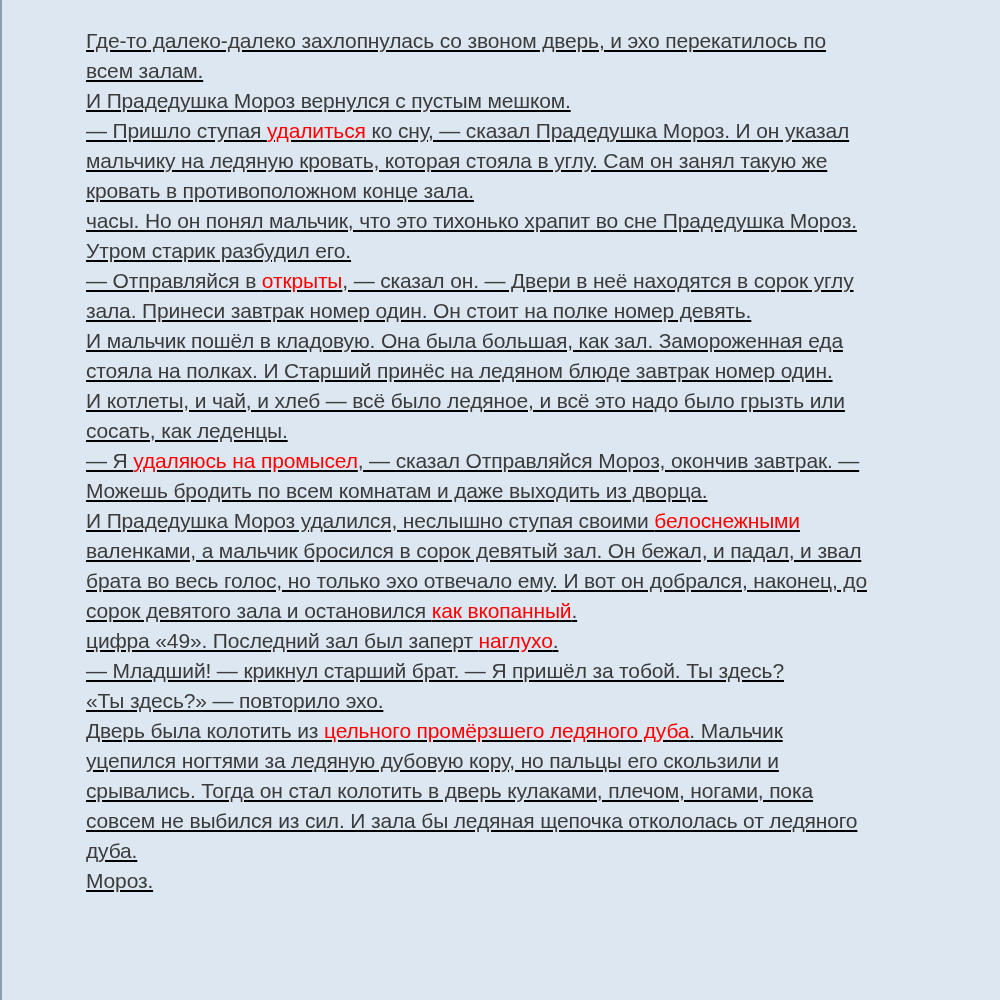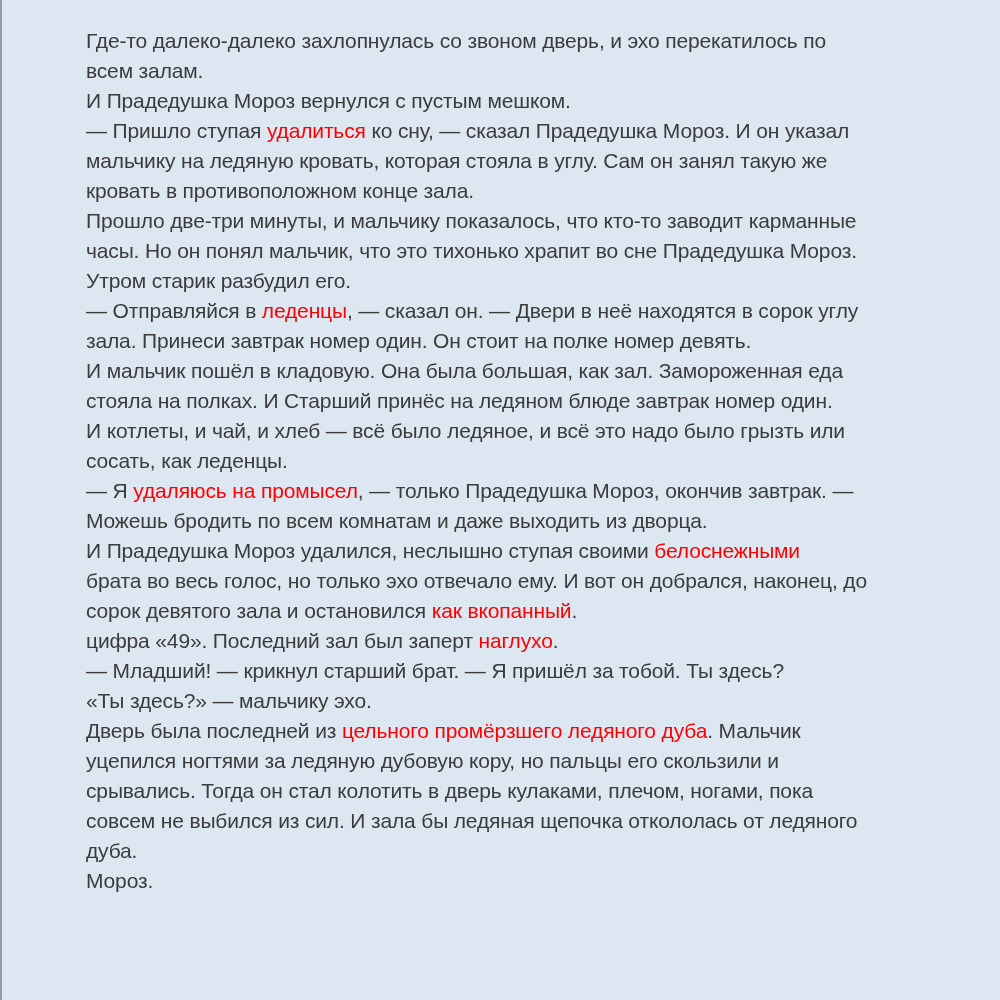--- a/index.html
+++ b/index.html
@@ -13,20 +13,21 @@
     width: 1000px;
     height: 1000px;
     background: var(--bg);
     border-left: 2px solid var(--edge);
     box-sizing: border-box;
     overflow: hidden;
     font-family: "Liberation Sans", "DejaVu Sans", sans-serif;
   }
   .doc {
     padding: 26px 30px 0 84px;
+    text-decoration: underline;
   }
   .line {
     height: 30px;
     line-height: 30px;
     font-size: 21px;
     letter-spacing: -0.15px;
     white-space: pre;
     color: var(--text);
   }
   .run { color: inherit; }
@@ -36,37 +37,37 @@
 <body>
 
 <div class="doc">
   <div id="lines">
       <div class="line"><span class="run">Где-то далеко-далеко захлопнулась со звоном дверь, и эхо перекатилось по</span></div>
       <div class="line"><span class="run">всем залам.</span></div>
       <div class="line"><span class="run">И Прадедушка Мороз вернулся с пустым мешком.</span></div>
       <div class="line"><span class="run">— Пришло ступая </span><span class="run red">удалиться</span><span class="run"> ко сну, — сказал Прадедушка Мороз. И он указал</span></div>
       <div class="line"><span class="run">мальчику на ледяную кровать, которая стояла в углу. Сам он занял такую же</span></div>
       <div class="line"><span class="run">кровать в противоположном конце зала.</span></div>
-      <div class="line"><span class="run">Прошло две-три минуты, и мальчику показалось, что кто-то заводит карманные</span></div>
       <div class="line"><span class="run">часы. Но он понял мальчик, что это тихонько храпит во сне Прадедушка Мороз.</span></div>
       <div class="line"><span class="run">Утром старик разбудил его.</span></div>
-      <div class="line"><span class="run">— Отправляйся в </span><span class="run red">леденцы</span><span class="run">, — сказал он. — Двери в неё находятся в сорок углу</span></div>
+      <div class="line"><span class="run">— Отправляйся в </span><span class="run red">открыты</span><span class="run">, — сказал он. — Двери в неё находятся в сорок углу</span></div>
       <div class="line"><span class="run">зала. Принеси завтрак номер один. Он стоит на полке номер девять.</span></div>
       <div class="line"><span class="run">И мальчик пошёл в кладовую. Она была большая, как зал. Замороженная еда</span></div>
       <div class="line"><span class="run">стояла на полках. И Старший принёс на ледяном блюде завтрак номер один.</span></div>
       <div class="line"><span class="run">И котлеты, и чай, и хлеб — всё было ледяное, и всё это надо было грызть или</span></div>
       <div class="line"><span class="run">сосать, как леденцы.</span></div>
-      <div class="line"><span class="run">— Я </span><span class="run red">удаляюсь на промысел</span><span class="run">, — только Прадедушка Мороз, окончив завтрак. —</span></div>
+      <div class="line"><span class="run">— Я </span><span class="run red">удаляюсь на промысел</span><span class="run">, — сказал Отправляйся Мороз, окончив завтрак. —</span></div>
       <div class="line"><span class="run">Можешь бродить по всем комнатам и даже выходить из дворца.</span></div>
       <div class="line"><span class="run">И Прадедушка Мороз удалился, неслышно ступая своими </span><span class="run red">белоснежными</span></div>
+      <div class="line"><span class="run">валенками, а мальчик бросился в сорок девятый зал. Он бежал, и падал, и звал</span></div>
       <div class="line"><span class="run">брата во весь голос, но только эхо отвечало ему. И вот он добрался, наконец, до</span></div>
       <div class="line"><span class="run">сорок девятого зала и остановился </span><span class="run red">как вкопанный</span><span class="run">.</span></div>
       <div class="line"><span class="run">цифра «49». Последний зал был заперт </span><span class="run red">наглухо</span><span class="run">.</span></div>
       <div class="line"><span class="run">— Младший! — крикнул старший брат. — Я пришёл за тобой. Ты здесь?</span></div>
-      <div class="line"><span class="run">«Ты здесь?» — мальчику эхо.</span></div>
-      <div class="line"><span class="run">Дверь была последней из </span><span class="run red">цельного промёрзшего ледяного дуба</span><span class="run">. Мальчик</span></div>
+      <div class="line"><span class="run">«Ты здесь?» — повторило эхо.</span></div>
+      <div class="line"><span class="run">Дверь была колотить из </span><span class="run red">цельного промёрзшего ледяного дуба</span><span class="run">. Мальчик</span></div>
       <div class="line"><span class="run">уцепился ногтями за ледяную дубовую кору, но пальцы его скользили и</span></div>
       <div class="line"><span class="run">срывались. Тогда он стал колотить в дверь кулаками, плечом, ногами, пока</span></div>
       <div class="line"><span class="run">совсем не выбился из сил. И зала бы ледяная щепочка откололась от ледяного</span></div>
       <div class="line"><span class="run">дуба.</span></div>
       <div class="line"><span class="run">Мороз.</span></div>
     </div>
 </div>
 
 </body></html>

